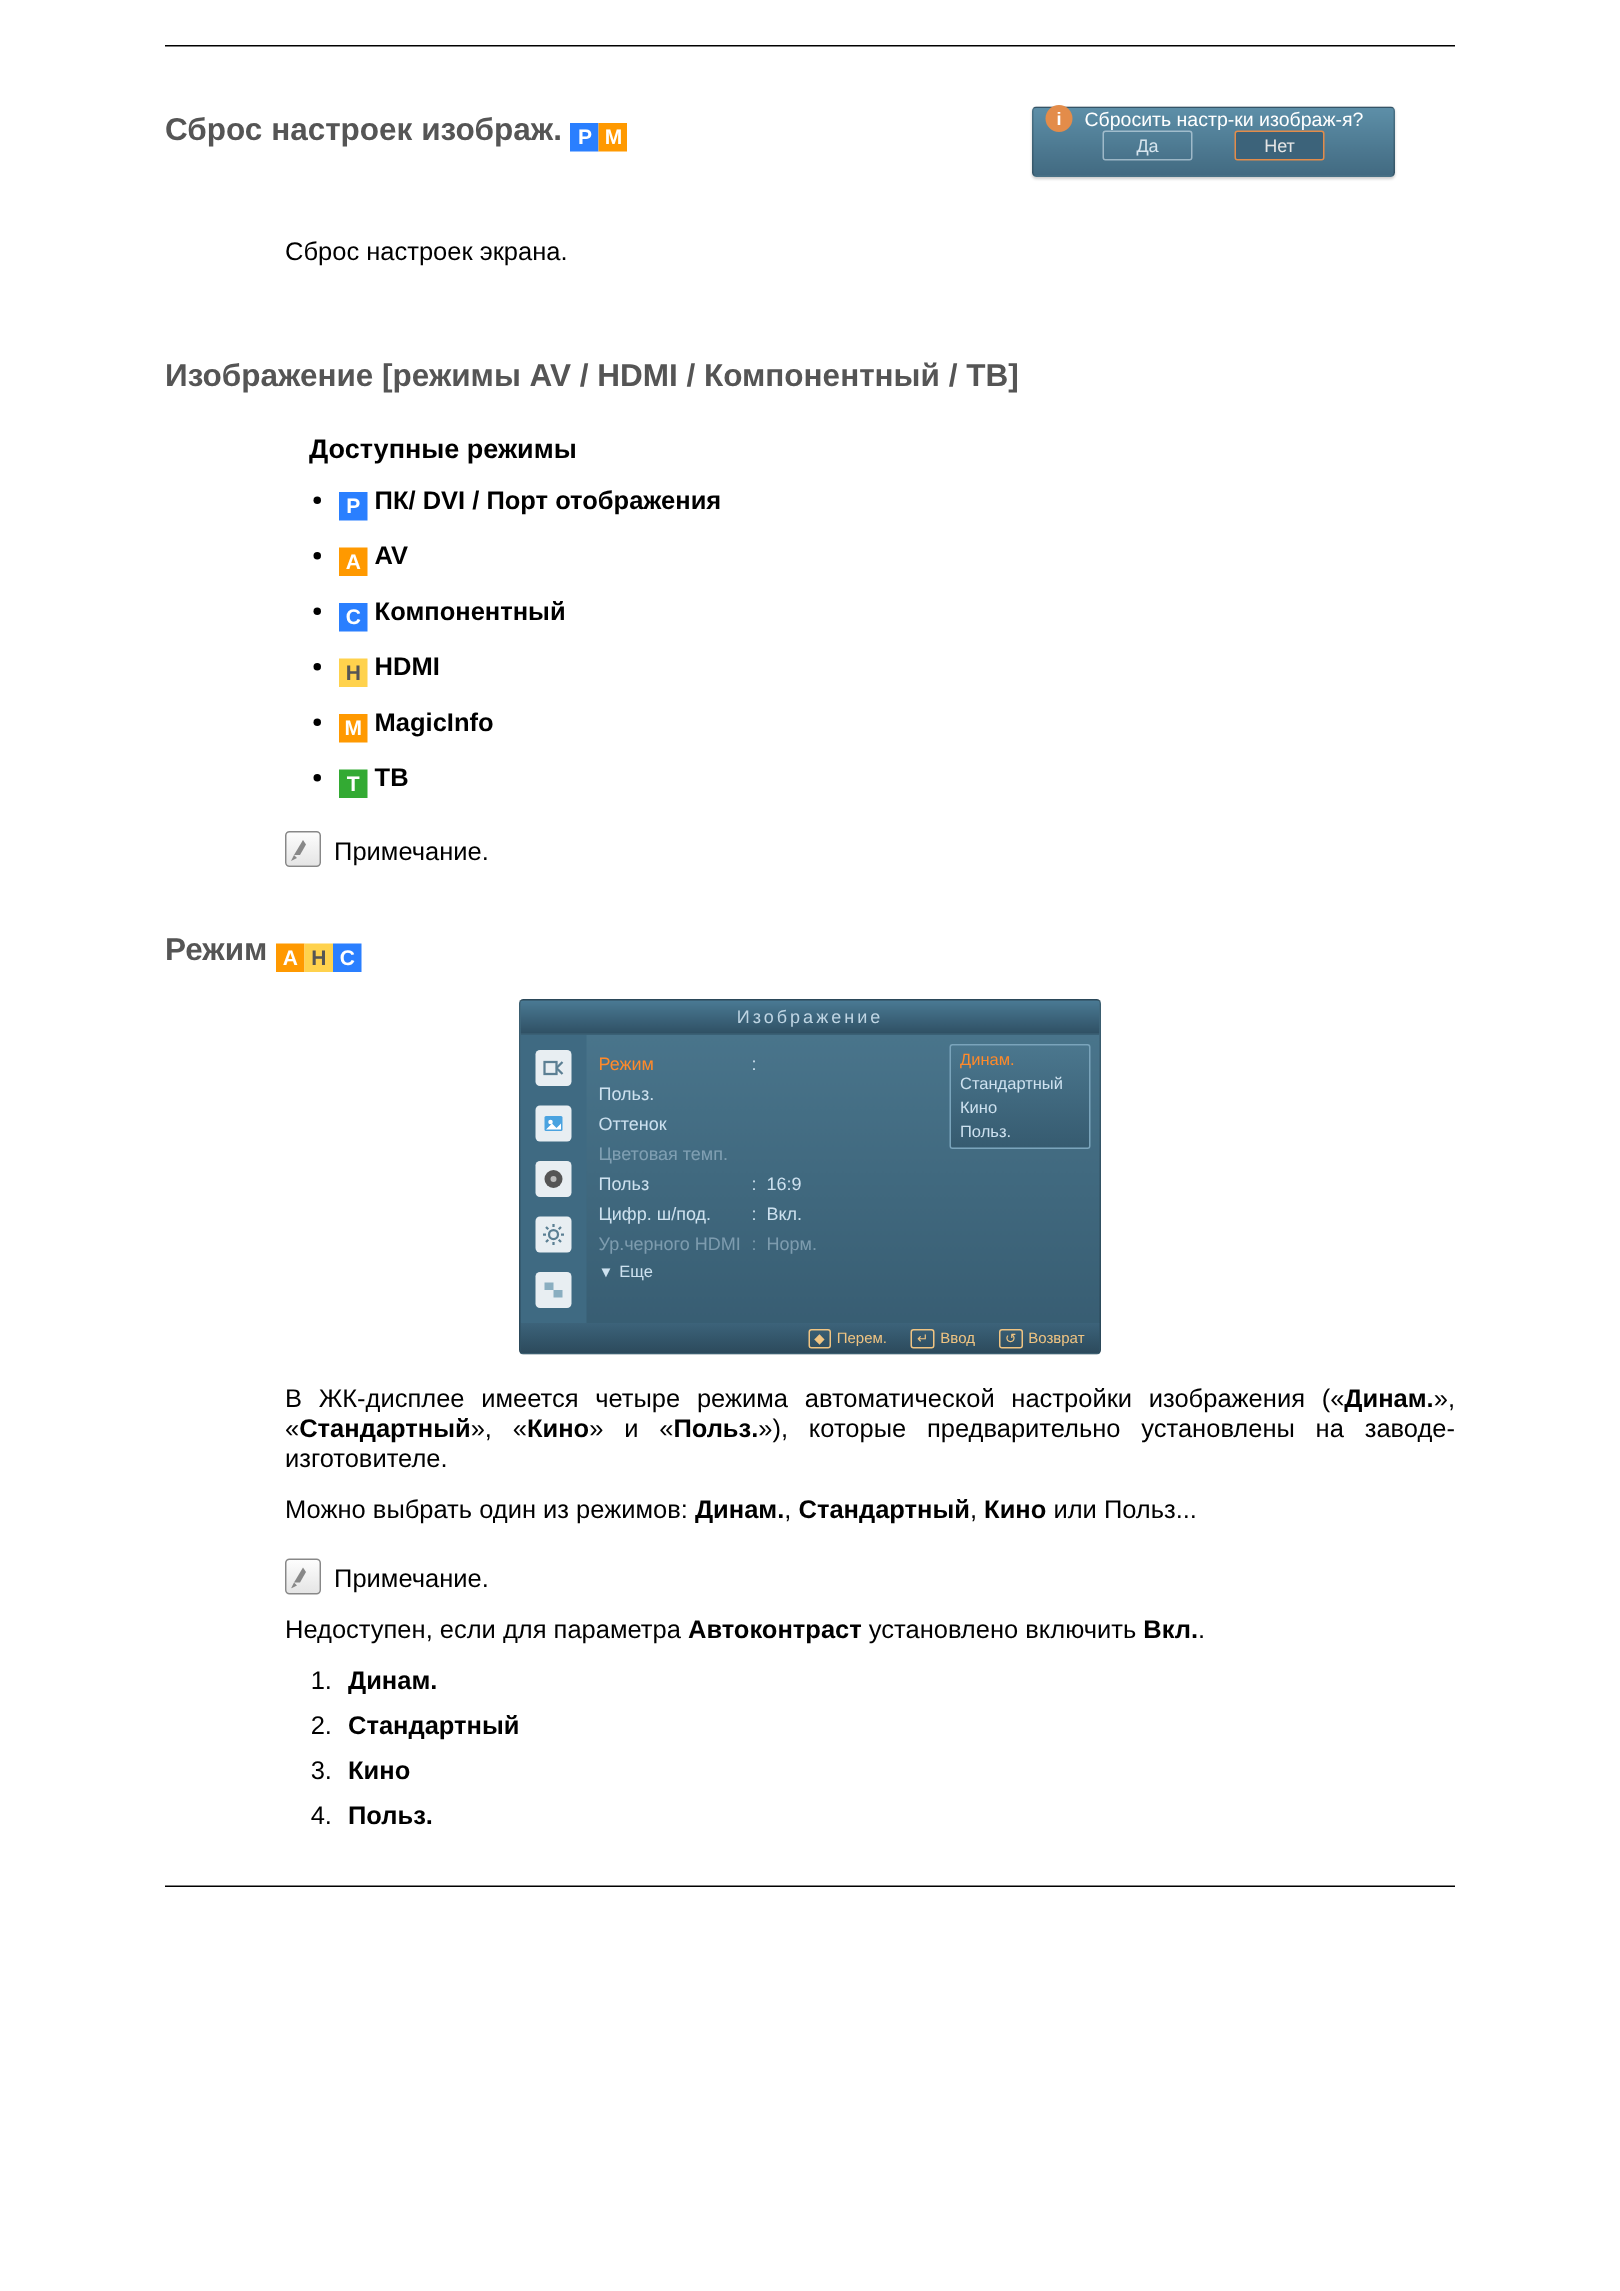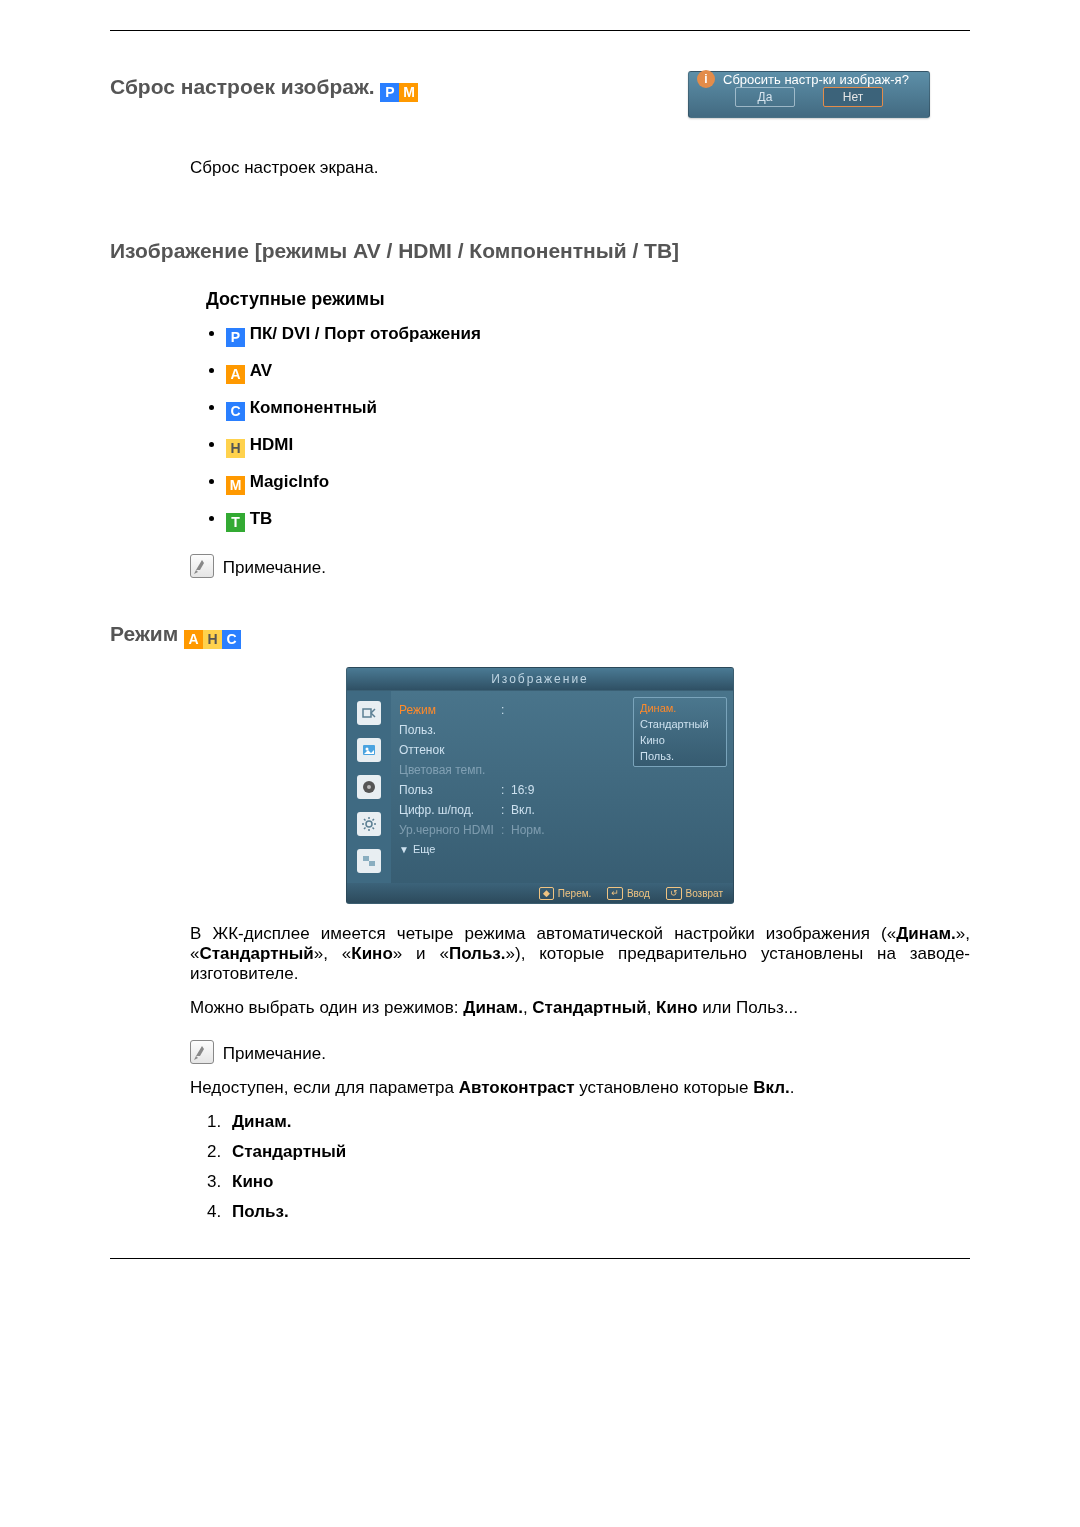--- a/index.html
+++ b/index.html
@@ -427,21 +427,21 @@
     <span class="note-icon">
       <svg width="16" height="16" viewBox="0 0 16 16">
           <path d="M2 12 L8 2 L10 5 L6 12 Z" fill="#888"></path>
           <path d="M2 12 L4 14 L0 16 Z" fill="#888"></path>
         </svg>
     </span>
     <span>Примечание.</span>
   </div>
 
   <p class="indent-p">
-    <span>Недоступен, если для параметра </span><b>Автоконтраст</b><span> установлено которые </span><b>Вкл.</b><span>.</span>
+    <span>Недоступен, если для параметра </span><b>Автоконтраст</b><span> установлено включить </span><b>Вкл.</b><span>.</span>
   </p>
 
   <ol class="mode-list">
     <li>Динам.</li>
     <li>Стандартный</li>
     <li>Кино</li>
     <li>Польз.</li>
   </ol>
 
   <hr class="hr-bottom" style="margin-top:36px;">

